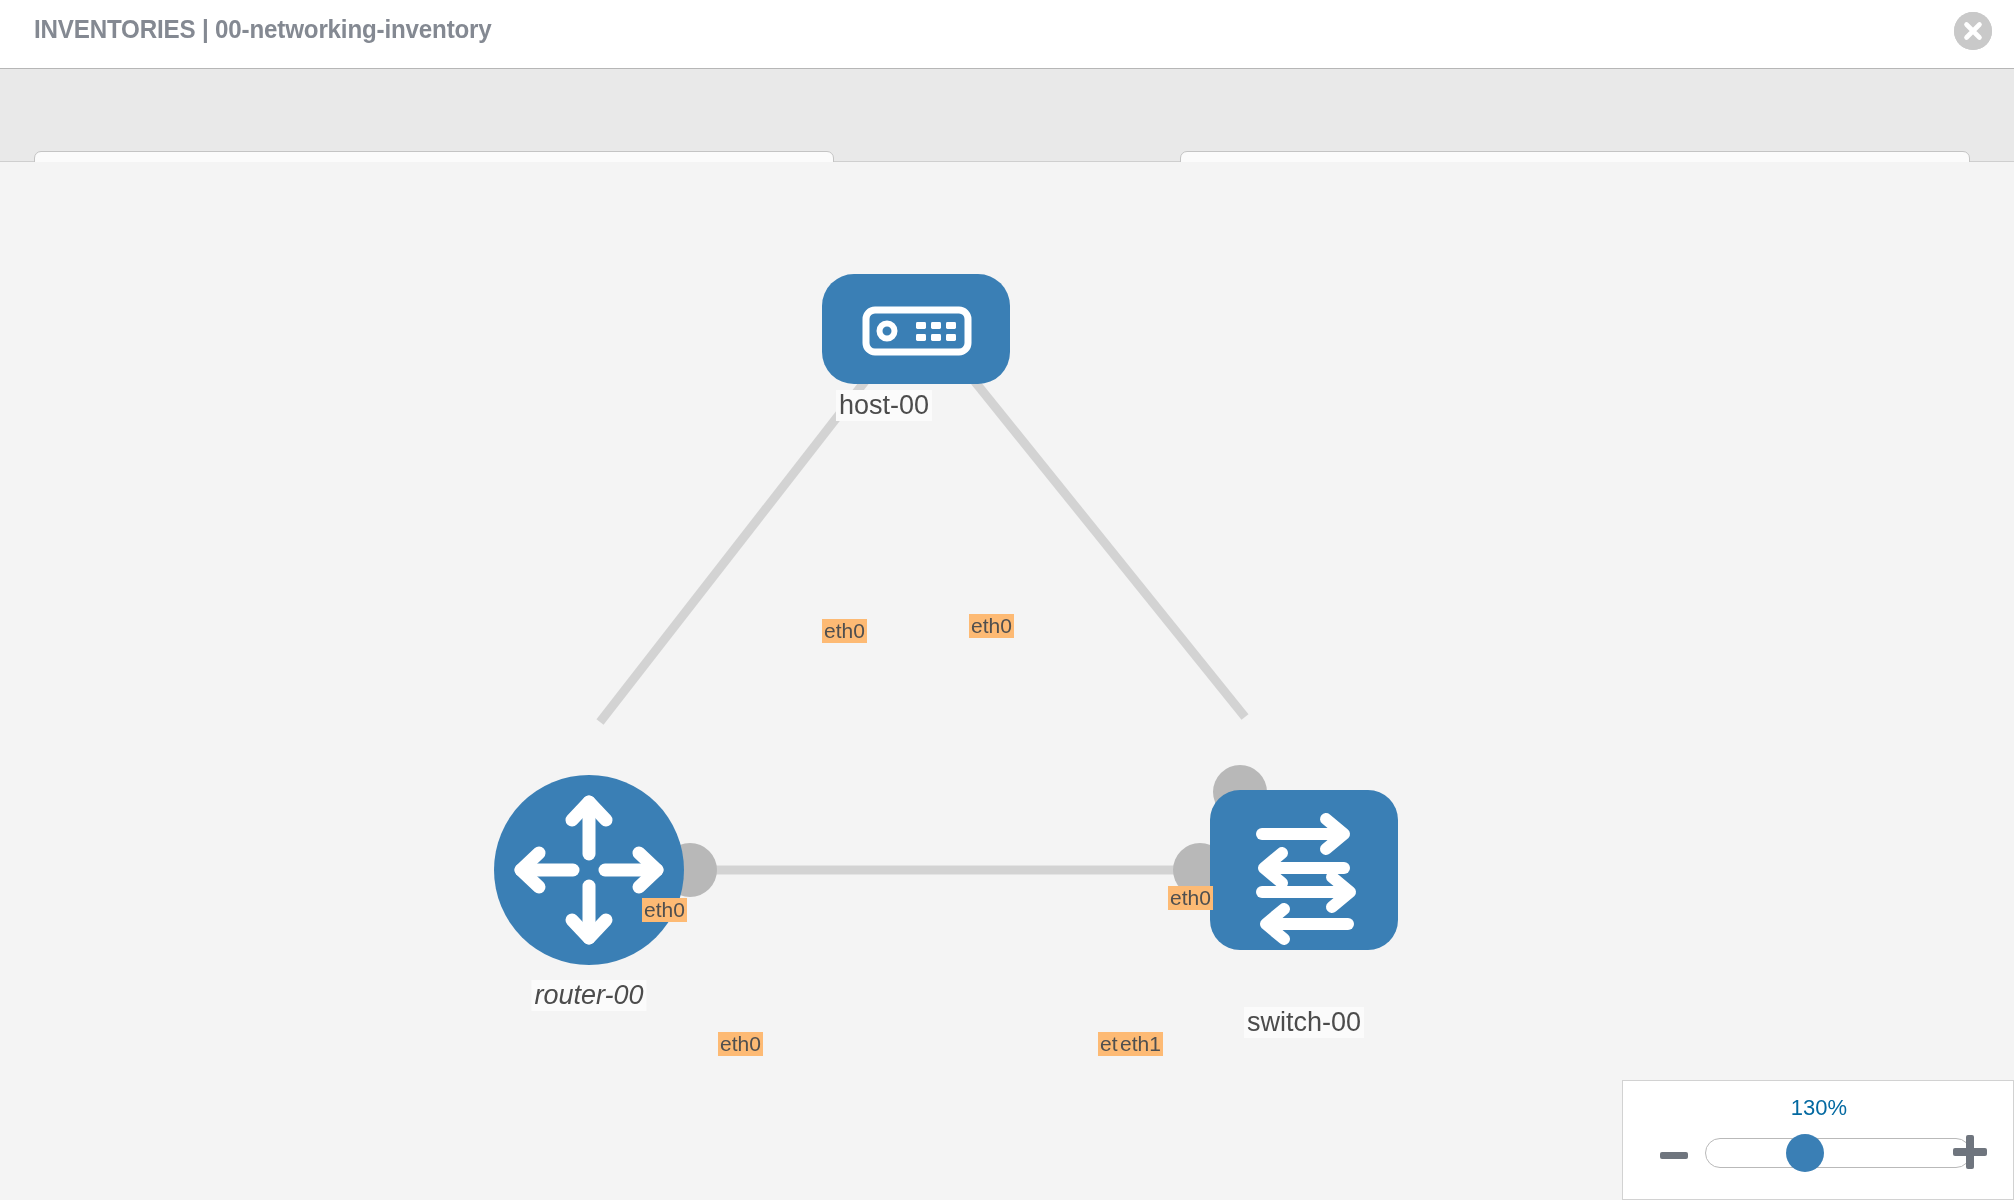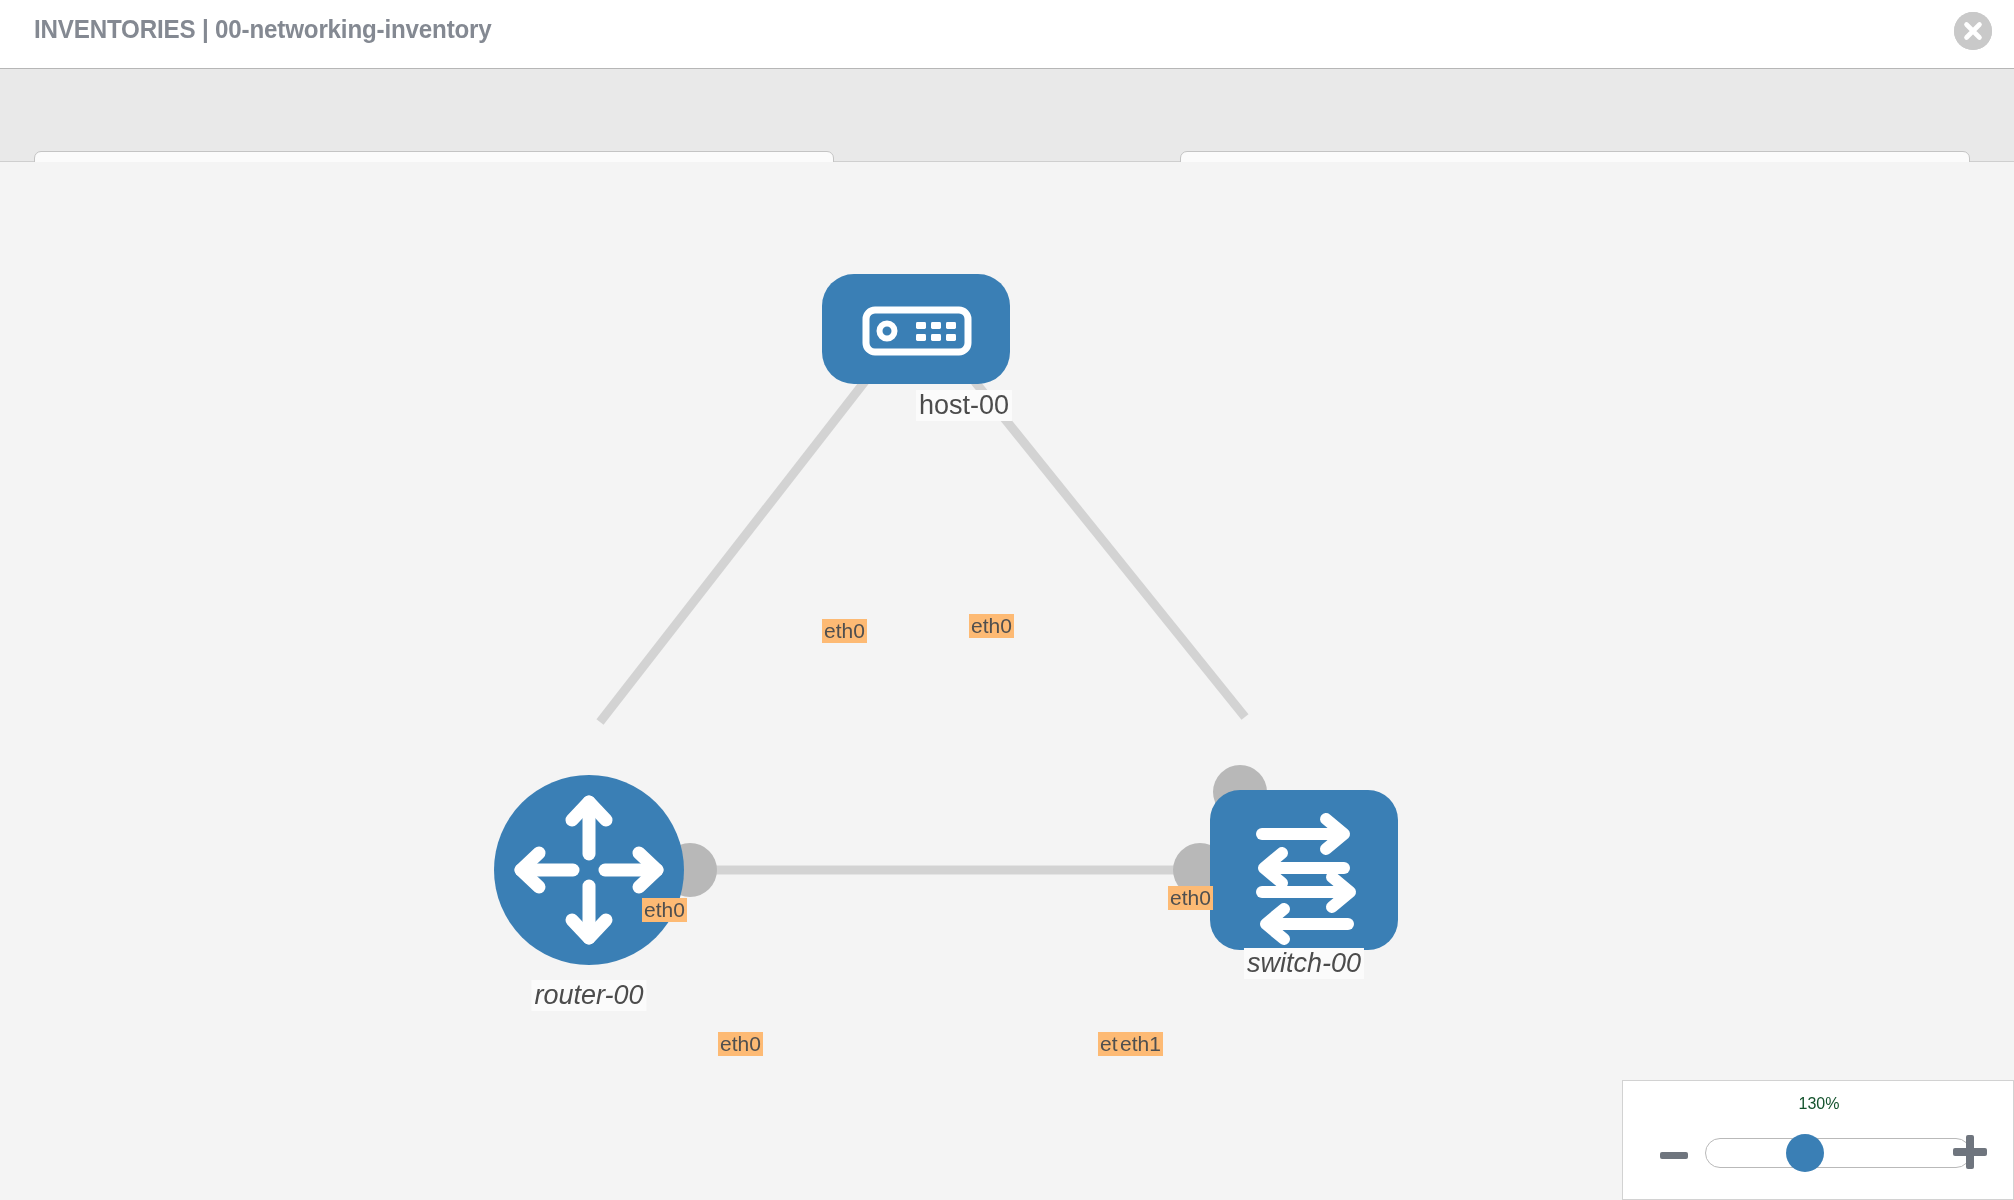--- a/index.html
+++ b/index.html
@@ -84,21 +84,21 @@
   }
 
   
   .zoom-panel{
     position:absolute;left:1622px;top:1080px;width:392px;height:120px;
     background:#ffffff;border:1px solid #d2d2d2;
     box-sizing:border-box;
   }
   .zoom-value{
     position:absolute;left:0;top:14px;width:392px;
-    text-align:center;font-size:16px;color:#14532d;
+    text-align:center;font-size:22px;color:#0369a1;
   }
   .zoom-minus{
     position:absolute;left:34px;top:58px;width:34px;height:34px;cursor:pointer;
   }
   .zoom-plus{
     position:absolute;right:24px;top:52px;width:38px;height:38px;cursor:pointer;
   }
   .zoom-track{
     position:absolute;left:82px;top:57px;width:266px;height:30px;
     background:#ffffff;border:1.5px solid #b9b9b9;border-radius:15px;
@@ -210,23 +210,23 @@
           <path d="M1282 691 L1264 706 L1282 721"></path>
           <path d="M1262 730 L1348 730"></path>
           <path d="M1332 715 L1350 730 L1332 745"></path>
           <path d="M1348 762 L1268 762"></path>
           <path d="M1284 747 L1266 762 L1284 777"></path>
         </g>
       </g>
 
     </svg>
 
-    <div class="node-label" style="left:964px;top:228px;">host-00</div>
+    <div class="node-label" style="left:884px;top:228px;">host-00</div>
     <div class="node-label" style="left:589px;top:818px;font-style:italic;">router-00</div>
-    <div class="node-label" style="left:1304px;top:786px;font-style:italic;">switch-00</div>
+    <div class="node-label" style="left:1304px;top:845px;">switch-00</div>
 
     <div class="edge-label" style="left:822px;top:457px;">eth0</div>
     <div class="edge-label" style="left:969px;top:452px;">eth0</div>
     <div class="edge-label" style="left:642px;top:736px;">eth0</div>
     <div class="edge-label" style="left:1168px;top:724px;">eth0</div>
     <div class="edge-label" style="left:718px;top:870px;">eth0</div>
     <div class="edge-label" style="left:1098px;top:870px;">eth0</div>
     <div class="edge-label" style="left:1118px;top:870px;text-align:right;">eth1</div>
 
   </div>

